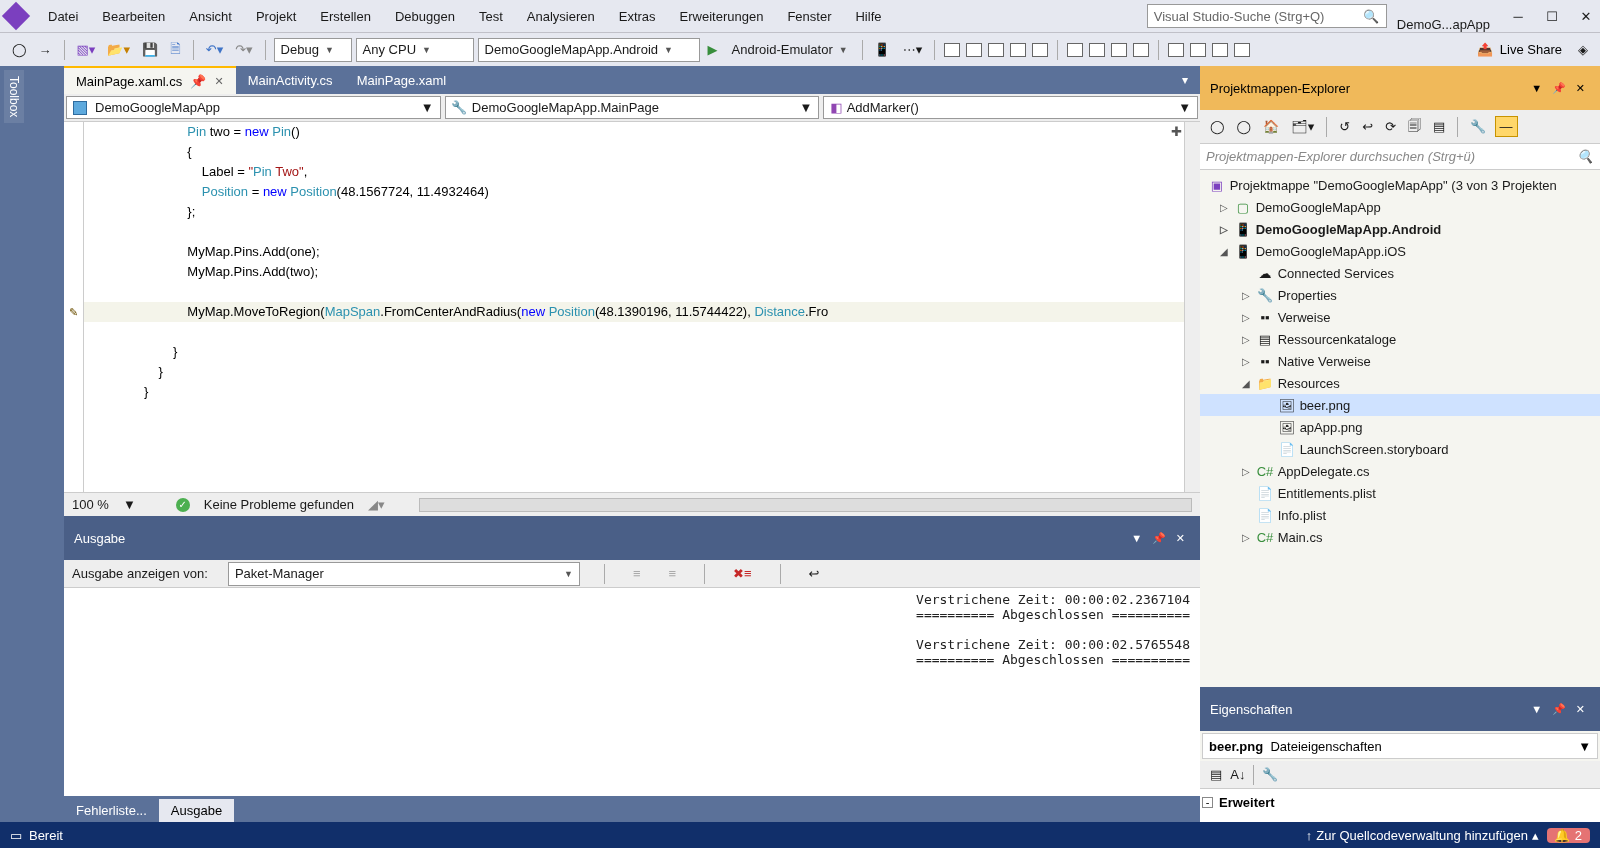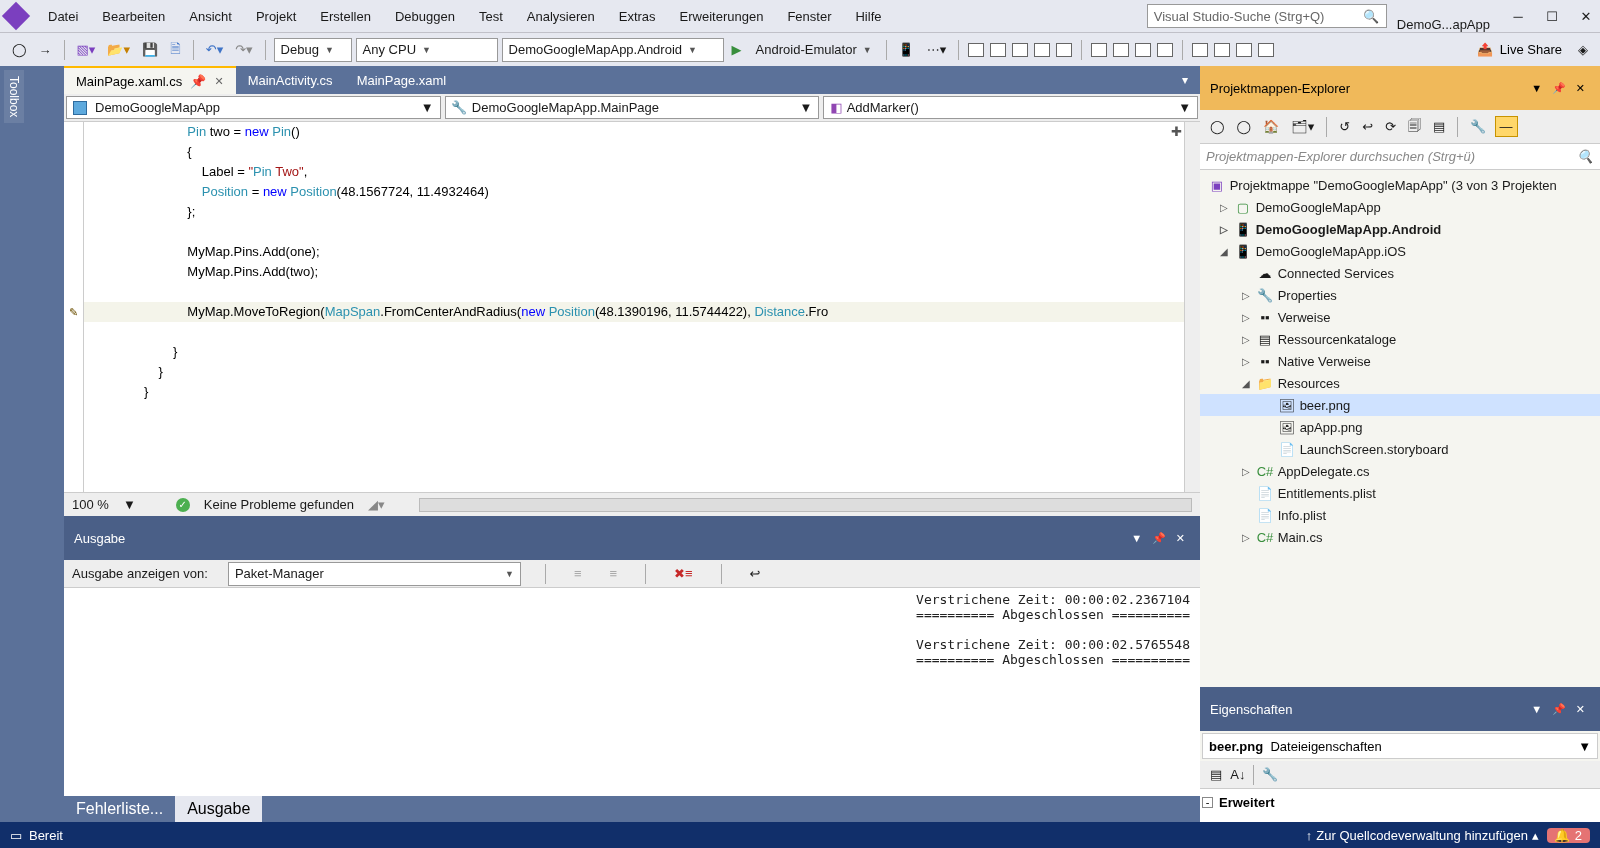--- a/index.html
+++ b/index.html
@@ -49,21 +49,21 @@
 .ok-icon { width:14px; height:14px; background:#4caf50; border-radius:50%; color:#fff; font-size:10px; line-height:14px; text-align:center; }
 .editor-footer .hsb { flex:1; height:14px; background:#ddd; border:1px solid #bbb; margin-left:20px; }
 .output-panel { display:flex; flex-direction:column; }
 .panel-title { height:44px; background:#4a5f87; color:#fff; display:flex; align-items:center; padding:0 10px; font-size:13px; }
 .panel-title.active { background:#f0b95a; color:#000; }
 .panel-title .sp { flex:1; }
 .panel-title .pbtn { padding:0 5px; color:inherit; font-size:11px; }
 .output-tools { height:28px; background:#eee; border-bottom:1px solid #ccc; display:flex; align-items:center; padding:0 8px; gap:20px; font-size:12px; color:#1a1a1a; }
 .output-body { flex:1; background:#fff; font-family:Consolas,monospace; font-size:13px; color:#222; padding:4px 10px; white-space:pre; overflow:hidden;text-align:right; }
 .bottom-tabs { height:26px; background:#5b7199; display:flex; align-items:flex-end; }
-.bottom-tab { padding:4px 12px; color:#fff; font-size:16px; }
+.bottom-tab { padding:4px 12px; color:#fff; font-size:13px; }
 .bottom-tab.active { background:#e6e8f0; color:#000; }
 .right-col { width:400px; display:flex; flex-direction:column; background:#5b7199; }
 .explorer { flex:1; display:flex; flex-direction:column; background:#f5f5f0; }
 .exp-toolbar { height:34px; background:#eee; border-bottom:1px solid #ccc; display:flex; align-items:center; padding:0 6px; gap:4px; }
 .exp-toolbar .ico { padding:2px 4px; color:#1a1a1a; font-size:13px; }
 .exp-search { height:26px; border-bottom:1px solid #ccc; background:#fff; padding:0 6px; font-style:italic; color:#888; display:flex; align-items:center; }
 .tree { flex:1; background:#f5f5f0; overflow:hidden; padding:4px 0; font-size:13px; }
 .tree-row { height:22px; display:flex; align-items:center; padding-left:8px; color:#1a1a1a; }
 .tree-row .exp { width:14px; font-size:10px; color:#555; }
 .tree-row .ico { width:18px; text-align:center; }
@@ -122,21 +122,21 @@
   <span class="tb-btn" style="color:#3f74c7">💾</span>
   <span class="tb-btn" style="color:#3f74c7">🗎</span>
   <span class="tb-sep"></span>
   <span class="tb-btn" style="color:#3f74c7">↶▾</span>
   <span class="tb-btn" style="color:#888">↷▾</span>
   <span class="tb-sep"></span>
   <div class="tb-combo" style="width:78px">
       <span>Debug</span>
       <span class="car">▼</span>
     </div>
-  <div class="tb-combo" style="width:142px">
+  <div class="tb-combo" style="width:118px">
       <span>Any CPU</span>
       <span class="car">▼</span>
     </div>
   <div class="tb-combo" style="width:222px">
       <span>DemoGoogleMapApp.Android</span>
       <span class="car">▼</span>
     </div>
   <span class="tb-btn play">▶</span>
   <div class="tb-combo" style="border:none;background:transparent">
       <span>Android-Emulator</span>
@@ -249,21 +249,21 @@
     <div class="output-panel" style="height:280px">
       <div class="panel-title">
         <span>Ausgabe</span>
           <span class="sp"></span>
         <span class="pbtn">▼</span>
         <span class="pbtn">📌</span>
         <span class="pbtn">✕</span>
       </div>
       <div class="output-tools">
         <span>Ausgabe anzeigen von:</span>
-        <div class="tb-combo" style="width:293px">
+        <div class="tb-combo" style="width:352px">
             <span>Paket-Manager</span>
             <span style="flex:1"></span>
             <span class="car">▼</span>
           </div>
         <span class="tb-sep"></span>
         <span class="tb-btn" style="color:#aaa">≡</span>
         <span class="tb-btn" style="color:#aaa">≡</span>
         <span class="tb-sep"></span>
         <span class="tb-btn" style="color:#c62828">✖≡</span>
         <span class="tb-sep"></span>

